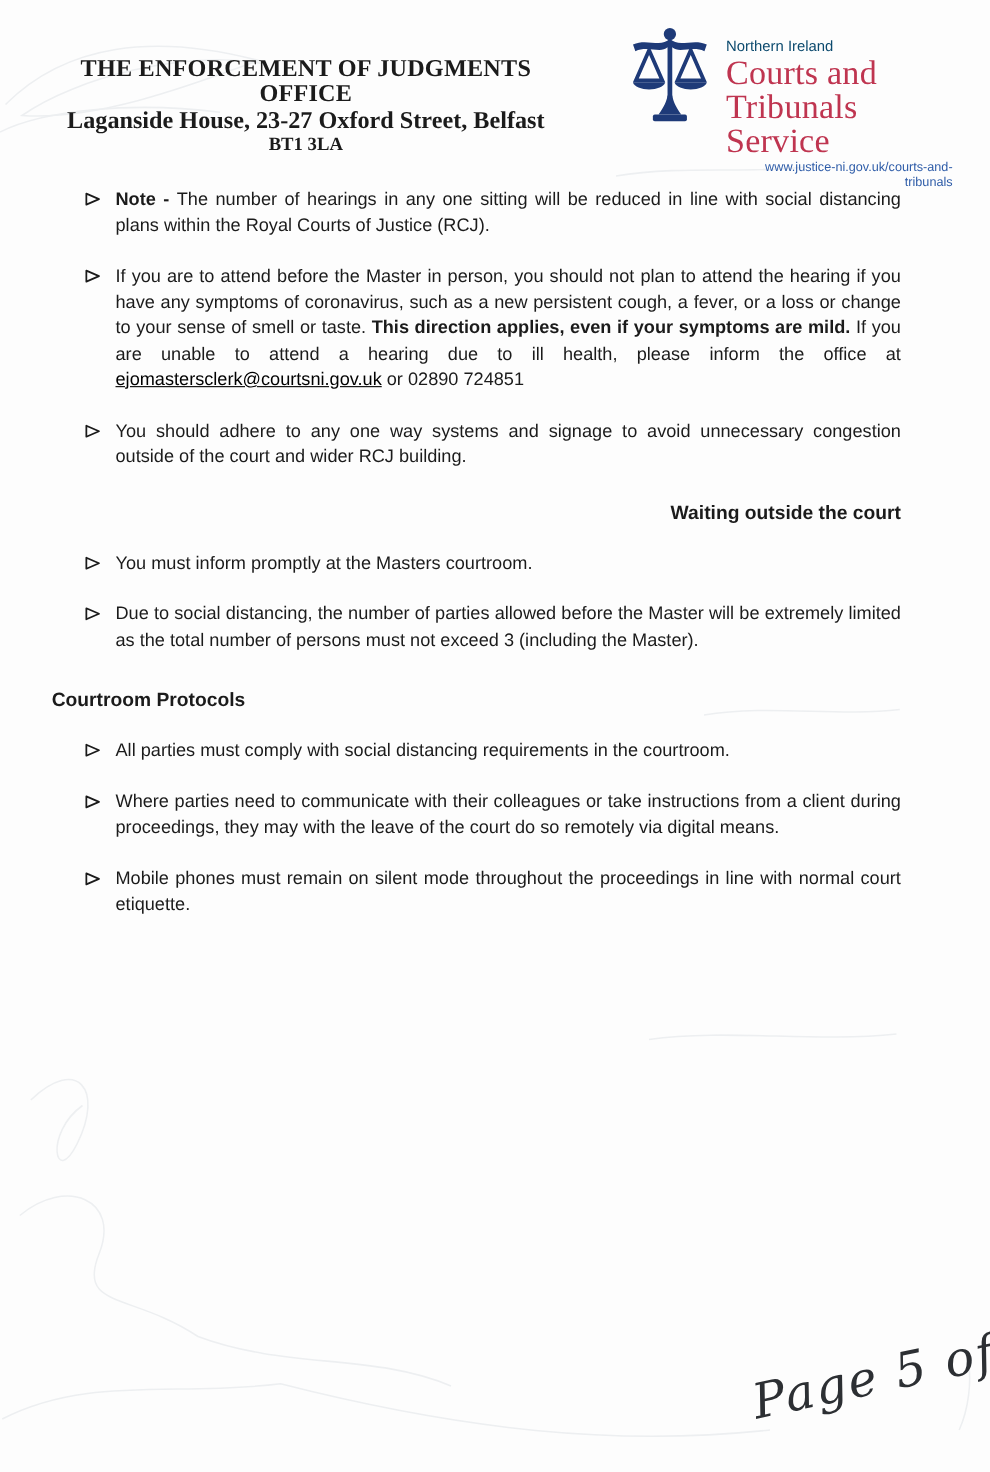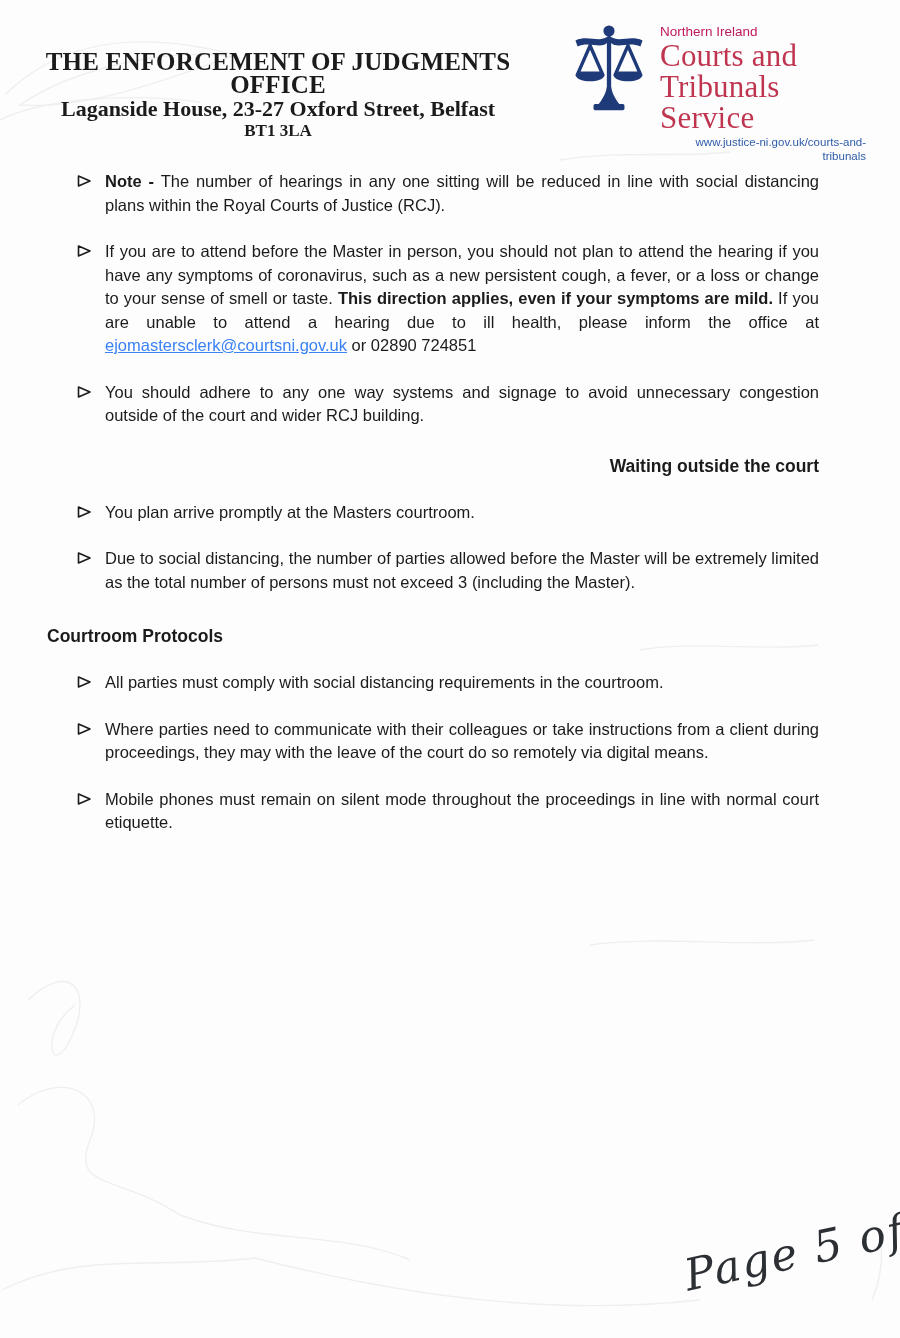--- a/index.html
+++ b/index.html
@@ -13,46 +13,46 @@
   }
   
   .artifacts{position:absolute;inset:0;pointer-events:none;}
   
   .letterhead{
     position:absolute;top:50px;left:38px;width:480px;
     text-align:center;
     font-family:"Liberation Serif", serif;
     font-weight:bold;
   }
-  .lh-title{font-size:25px;letter-spacing:.2px;line-height:23px;}
+  .lh-title{font-size:22px;letter-spacing:.2px;line-height:23px;}
   .lh-addr{font-size:22px;line-height:22px;margin-top:2px;}
   .lh-post{font-size:17px;line-height:22px;}
   
   .logo{position:absolute;top:16px;left:566px;width:300px;display:flex;align-items:flex-start;}
   .logo-scales{width:86px;height:96px;flex:0 0 auto;margin-top:4px;}
   .logo-textcol{margin-left:8px;}
-  .logo-region{color:#be185d;font-size:13.5px;line-height:16px;margin-top:8px;}
+  .logo-region{color:#0c4a6e;font-size:13.5px;line-height:16px;margin-top:18px;}
   .logo-name{color:#bf3550;font-family:"Liberation Serif", serif;font-size:31px;line-height:31px;letter-spacing:.2px;}
   .logo-url{color:#2e5ca8;font-size:11.5px;line-height:14px;margin-top:2px;text-align:right;}
   
   .doc{position:absolute;top:170px;left:47px;width:772px;}
   .bullet{
     position:relative;
     margin:0 0 23px 0;
     padding-left:58px;
     font-size:16.5px;line-height:23.5px;
     text-align:justify;
   }
   .bullet .marker{
     position:absolute;left:30px;top:4px;width:15px;height:14px;
   }
   .marker svg{display:block;width:15px;height:14px;}
   b.inline{font-weight:bold;}
   .note-line{font-weight:bold;font-style:italic;}
-  a.email{color:#3b82f6;text-decoration:underline;margin-top:48px;}
+  a.email{color:#000000;text-decoration:underline;margin-top:48px;}
   .sec-heading{
     font-size:17.5px;font-weight:bold;
     margin:32px 0 24px 0;
   }
   .sec-heading.first{margin-top:28px;text-align:right;}
   
   .handwritten{
     position:absolute;left:682px;top:1222px;
     transform:rotate(-12deg);
     font-family:"DejaVu Serif", serif;
@@ -146,21 +146,21 @@
 
 
     <div class="sec-heading first">Waiting outside the court</div>
 
     <div class="bullet">
       <span class="marker">
           <svg viewBox="0 0 15 14">
             <path d="M1.5 2 L13 7 L1.5 12 Z" fill="none" stroke="#1b1b1b" stroke-width="1.6" stroke-linejoin="round"></path>
           </svg>
         </span>
-      <span>You plan arrive promptly at the Masters courtroom.</span>
+      <span>You must inform promptly at the Masters courtroom.</span>
     </div>
 
     <div class="bullet">
       <span class="marker">
           <svg viewBox="0 0 15 14">
             <path d="M1.5 2 L13 7 L1.5 12 Z" fill="none" stroke="#1b1b1b" stroke-width="1.6" stroke-linejoin="round"></path>
           </svg>
         </span>
       <span>Due to social distancing, the number of parties allowed before the Master will be extremely limited as the total number of persons must not exceed 3 (including the Master).</span>
     </div>

